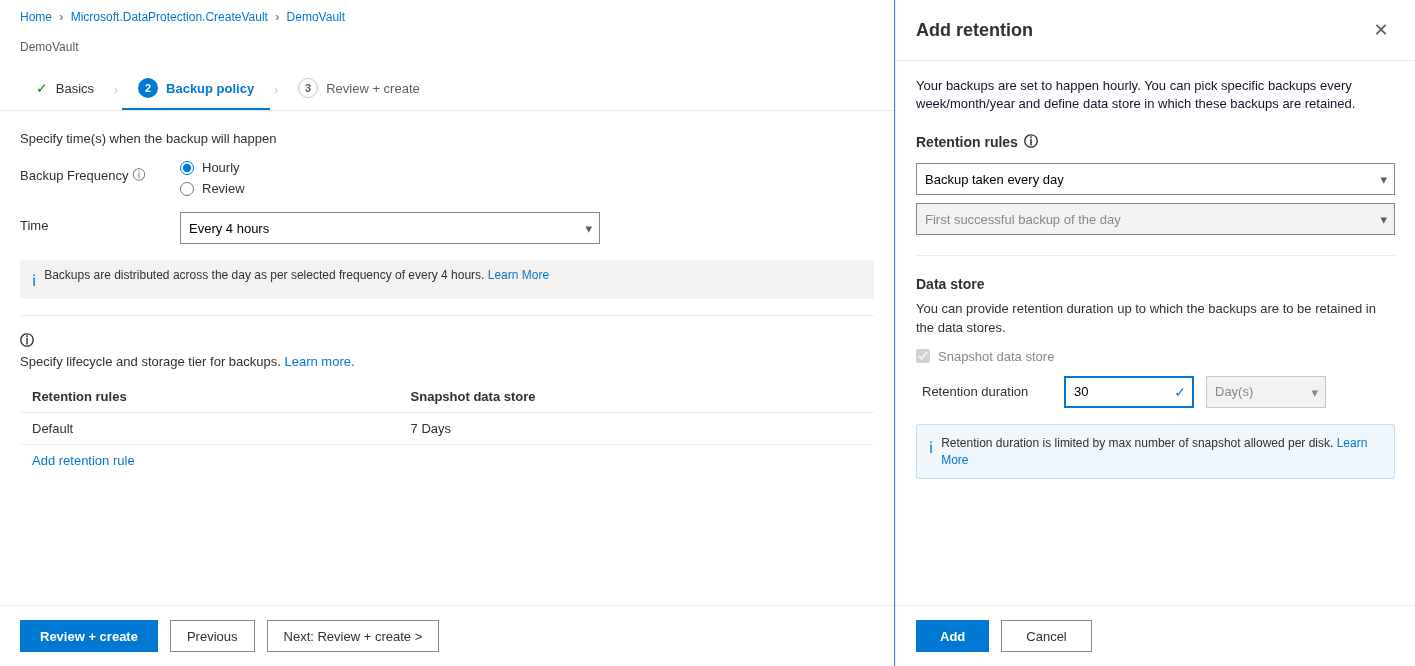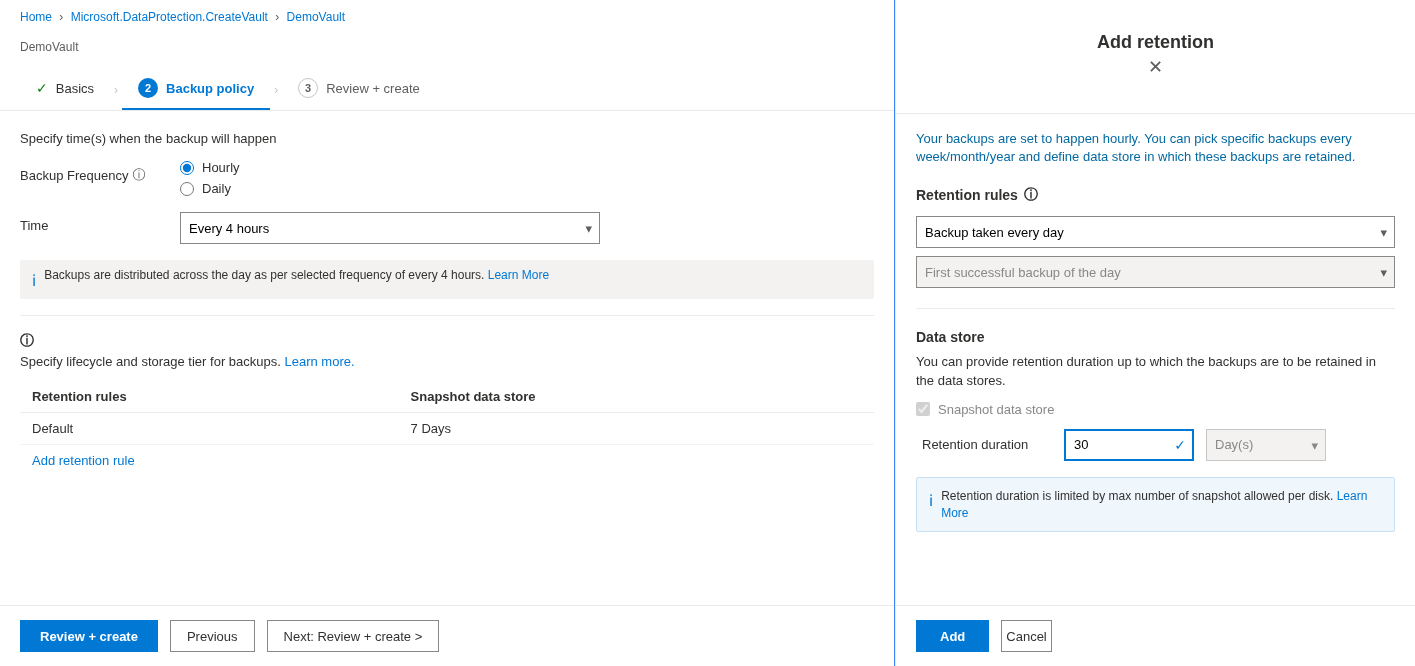--- a/index.html
+++ b/index.html
@@ -67,26 +67,26 @@
     .add-link { color: #0078d4; text-decoration: none; font-size: 13px; cursor: pointer; padding: 4px 12px; }
 
     
     .bottom-bar { padding: 14px 20px; background: #fff; border-top: 1px solid #edebe9; display: flex; align-items: center; gap: 12px; }
     .btn-primary { background: #0078d4; color: #fff; border: none; padding: 6px 20px; font-size: 13px; cursor: pointer; font-weight: 600; height: 32px; }
     .btn-secondary { background: #fff; color: #323130; border: 1px solid #8a8886; padding: 6px 16px; font-size: 13px; cursor: pointer; height: 32px; }
 
     
     .right-panel { width: 520px; background: #fff; display: flex; flex-direction: column; border-left: 1px solid #edebe9; }
 
-    .panel-header { display: flex; align-items: center; justify-content: space-between; padding: 32px 20px; border-bottom: 1px solid #edebe9; flex-direction: column; }
+    .panel-header { display: flex; align-items: center; justify-content: space-between; padding: 16px 20px; border-bottom: 1px solid #edebe9; }
     .panel-title { font-size: 18px; font-weight: 600; }
     .close-btn { background: none; border: none; font-size: 18px; cursor: pointer; color: #605e5c; padding: 0; width: 28px; height: 28px; display: flex; align-items: center; justify-content: center; }
 
     .panel-content { flex: 1; overflow-y: auto; padding: 16px 20px; }
-    .panel-desc { font-size: 13px; color: #0369a1; margin-bottom: 20px; line-height: 1.4; }
+    .panel-desc { font-size: 13px; color: #0f172a; margin-bottom: 20px; line-height: 1.4; }
 
     .panel-section-title { font-size: 14px; font-weight: 600; margin-bottom: 12px; display: flex; align-items: center; gap: 6px; }
 
     .panel-dropdown-wrapper { position: relative; margin-bottom: 8px; }
     .panel-dropdown-wrapper select { width: 100%; height: 32px; border: 1px solid #8a8886; padding: 0 8px; font-size: 13px; background: #fff; appearance: none; -webkit-appearance: none; cursor: pointer; }
     .panel-dropdown-arrow { position: absolute; right: 8px; top: 50%; transform: translateY(-50%); pointer-events: none; color: #605e5c; }
 
     .panel-divider { border: none; border-top: 1px solid #edebe9; margin: 20px 0; }
 
     .datastore-section-title { font-size: 14px; font-weight: 600; margin-bottom: 8px; }
@@ -105,21 +105,21 @@
     .duration-unit-wrapper select { width: 100%; height: 32px; border: 1px solid #c8c6c4; padding: 0 8px; font-size: 13px; background: #f3f2f1; appearance: none; -webkit-appearance: none; color: #8a8886; }
     .duration-unit-arrow { position: absolute; right: 8px; top: 50%; transform: translateY(-50%); pointer-events: none; color: #8a8886; }
 
     .panel-info-box { display: flex; align-items: flex-start; gap: 8px; background: #eff6fc; padding: 10px 12px; border-radius: 2px; margin-bottom: 16px; border: 1px solid #c7e0f4; }
     .panel-info-box .info-circle { color: #0078d4; font-size: 16px; flex-shrink: 0; margin-top: 1px; }
     .panel-info-box p { font-size: 12px; color: #323130; line-height: 1.4; }
     .panel-info-box a { color: #0078d4; text-decoration: none; }
 
     .panel-bottom { padding: 14px 20px; border-top: 1px solid #edebe9; display: flex; gap: 12px; }
     .panel-btn-primary { background: #0078d4; color: #fff; border: none; padding: 6px 24px; font-size: 13px; cursor: pointer; font-weight: 600; height: 32px; }
-    .panel-btn-secondary { background: #fff; color: #323130; border: 1px solid #8a8886; padding: 6px 4px; font-size: 13px; cursor: pointer; height: 32px; }
+    .panel-btn-secondary { background: #fff; color: #323130; border: 1px solid #8a8886; padding: 6px 24px; font-size: 13px; cursor: pointer; height: 32px; }
   </style>
 </head>
 <body>
 
 <div class="main-container">
 
   <div class="left-panel">
 
     <div class="breadcrumb-bar">
       <a>Home</a>
@@ -160,21 +160,21 @@
           <span>Backup Frequency</span>
           <span class="info-icon">ⓘ</span>
         </div>
         <div class="form-control-area radio-group">
           <label class="radio-item">
             <input type="radio" name="frequency" value="hourly" checked="" style="">
             <span>Hourly</span>
           </label>
           <label class="radio-item">
             <input type="radio" name="frequency" value="daily" style="">
-            <span>Daily</span>
+            <span>Review</span>
           </label>
         </div>
       </div>
 
       
       <div class="form-group">
         <div class="form-label">
           <span>Time</span>
         </div>
         <div class="form-control-area">

